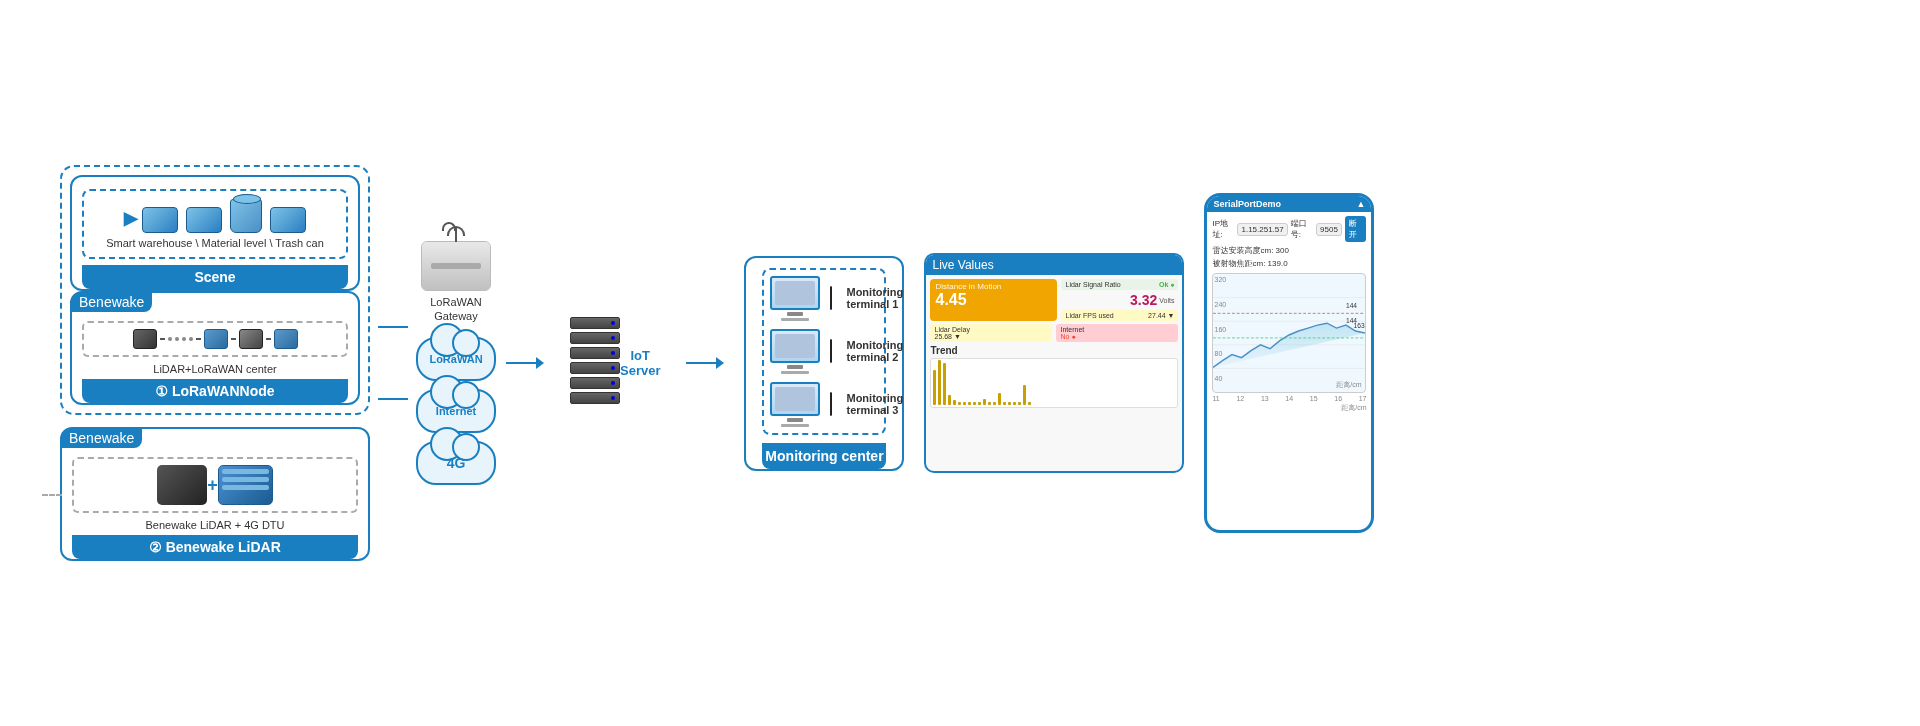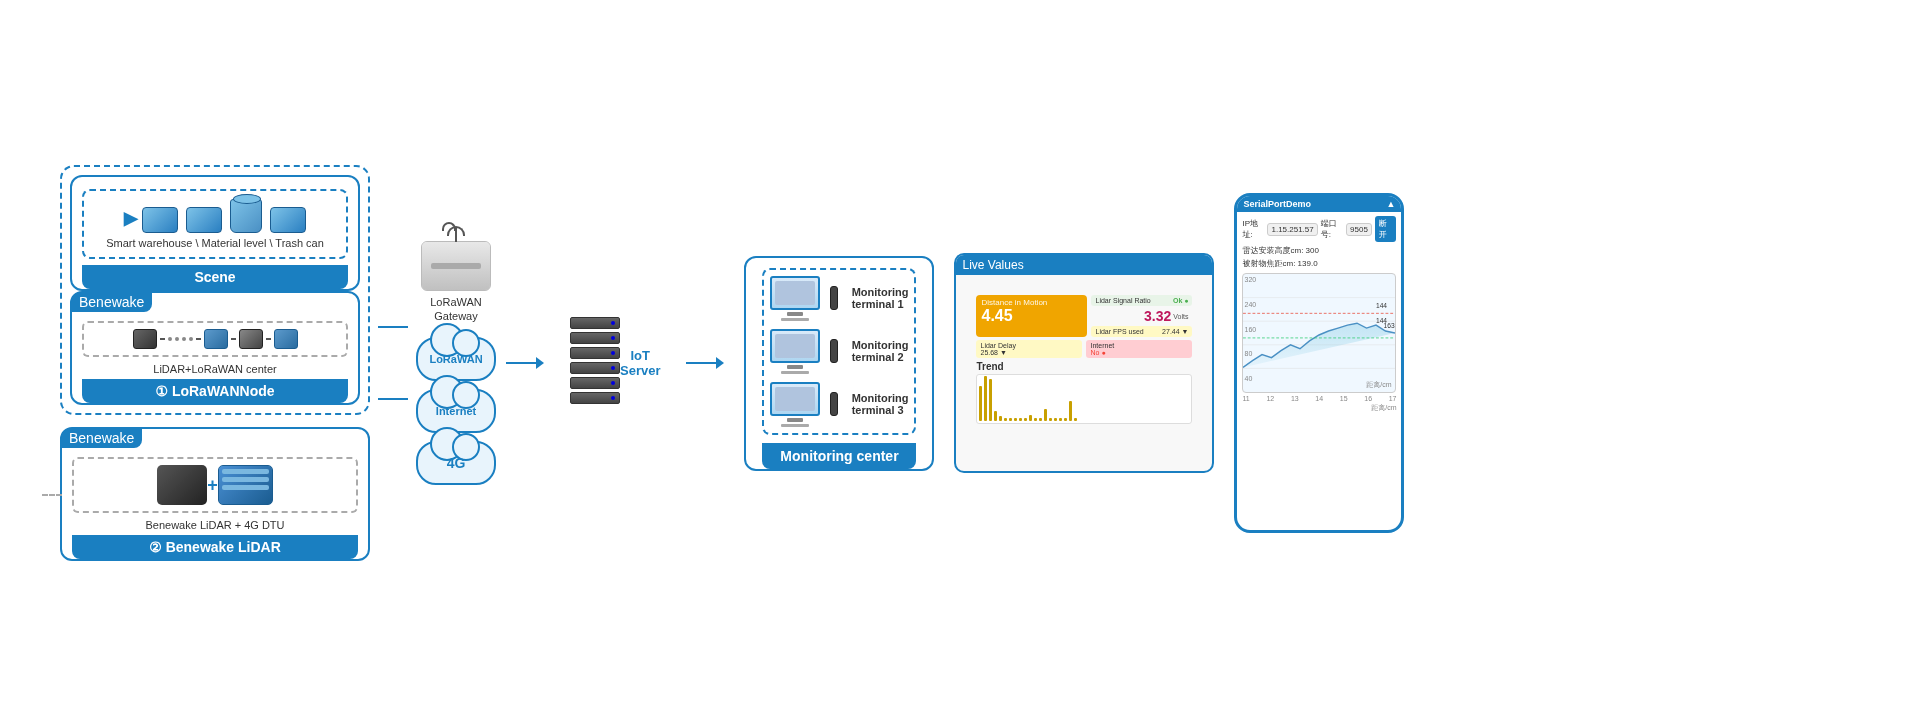--- a/index.html
+++ b/index.html
@@ -224,21 +224,21 @@
       flex-direction: column;
       align-items: center;
       margin: 0 10px;
       flex-shrink: 0;
     }
     .monitoring-box {
       border: 2px solid #1a7fc1;
       border-radius: 12px;
       padding: 10px 16px 0 16px;
       background: #fff;
-      width: 190px;
+      width: 160px;
     }
     .monitoring-terminals {
       display: flex;
       flex-direction: column;
       gap: 8px;
     }
     .terminal-row {
       display: flex;
       align-items: center;
       gap: 8px;
@@ -270,21 +270,21 @@
       flex-shrink: 0;
       margin: 0 10px;
     }
     .dash-header {
       background: #1a7fc1;
       color: #fff;
       font-size: 12px;
       padding: 3px 6px;
     }
     .dash-body {
-      padding: 20px;
+      padding: 4px;
     }
     .dash-section-title {
       font-size: 10px;
       font-weight: bold;
       color: #333;
       margin: 3px 0 2px 0;
     }
     .live-value-row {
       display: flex;
       gap: 4px;

